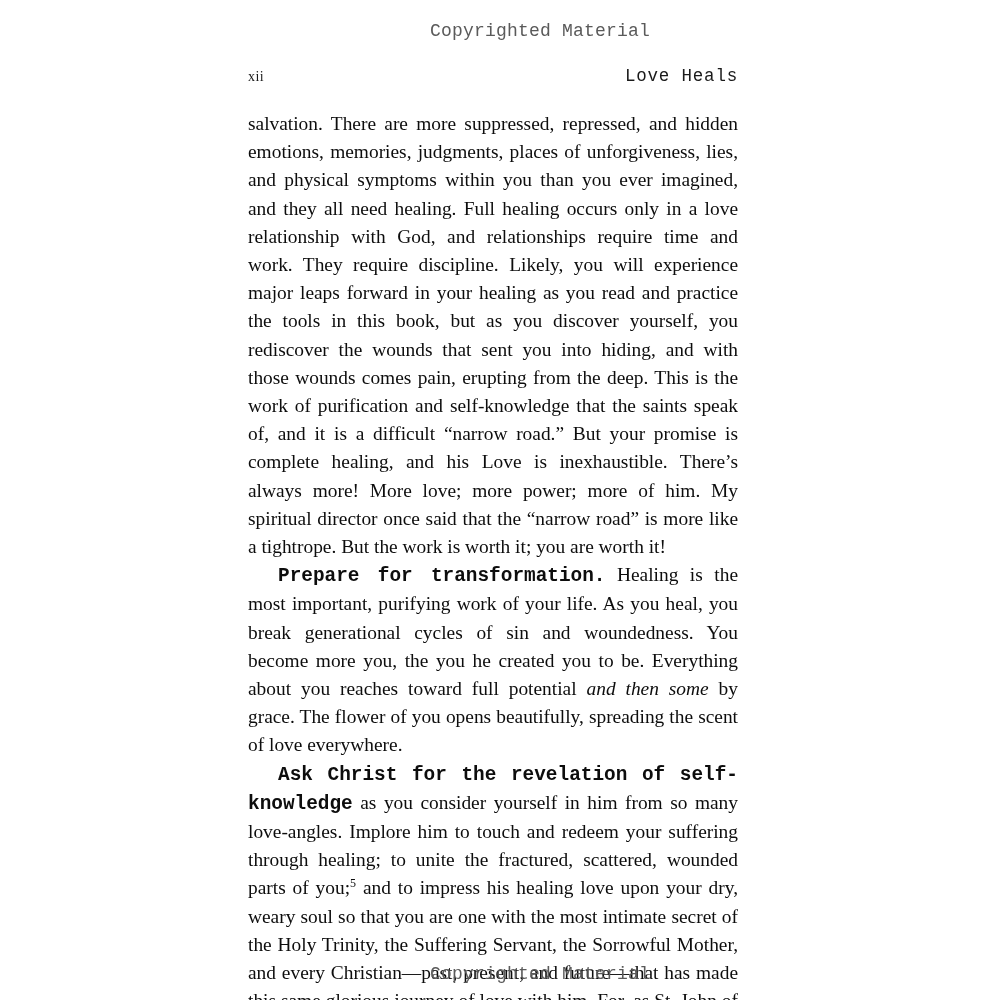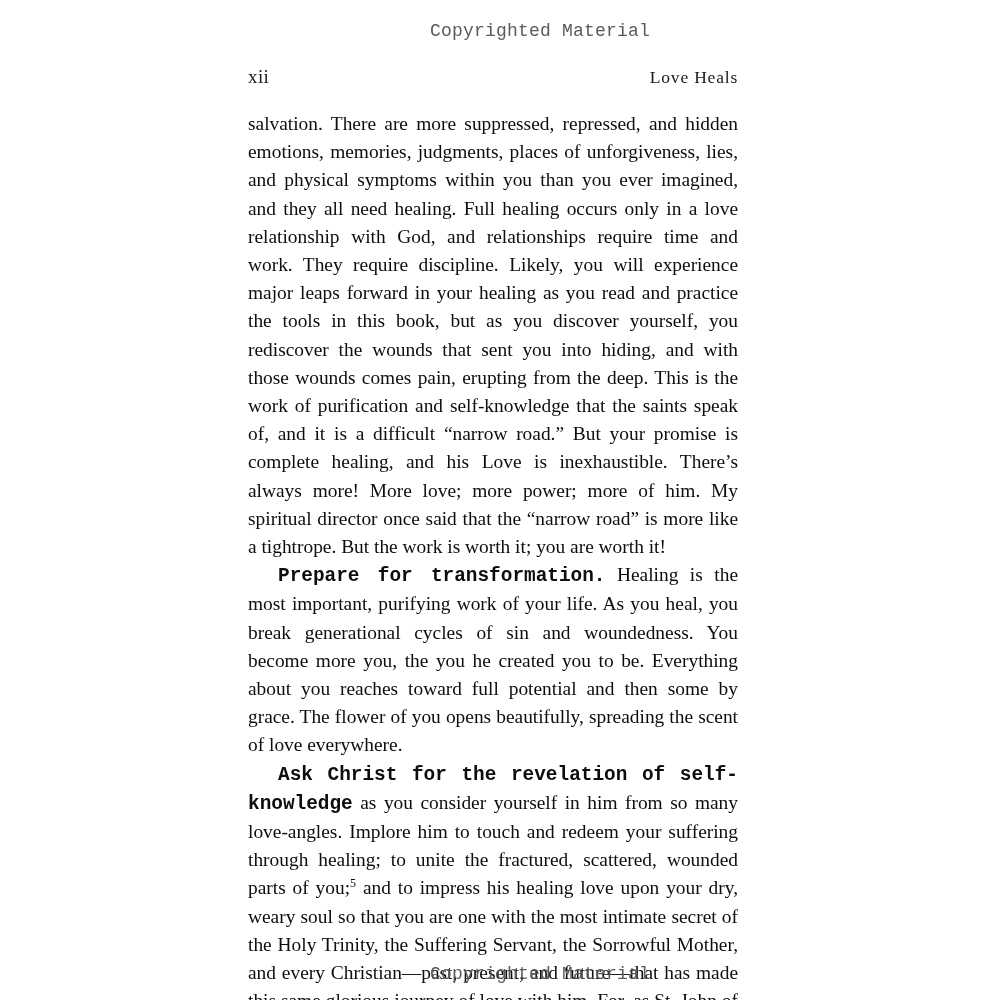--- a/index.html
+++ b/index.html
@@ -39,28 +39,29 @@
   .running-head {
     position: absolute;
     left: 248px;
     top: 66px;
     width: 490px;
     display: flex;
     align-items: baseline;
     justify-content: space-between;
   }
   .folio {
-    font-size: 19px;
+    font-size: 14px;
     color: #1a1a1a;
     letter-spacing: 0.4px;
   }
   .book-title {
     font-size: 17.5px;
     color: #1a1a1a;
     letter-spacing: 0.8px;
+    font-family: Liberation Mono, monospace;
   }
 
   .body-text {
     position: absolute;
     left: 248px;
     top: 110px;
     width: 490px;
     font-size: 19.4px;
     line-height: 28.2px;
     text-align: justify;
@@ -73,20 +74,21 @@
     text-indent: 0;
   }
   .body-text p.indented {
     text-indent: 30px;
   }
   .lead {
     font-weight: bold;
     font-family: Liberation Mono, monospace;
   }
   .ital {
+    font-style: italic;
   }
   sup {
     font-size: 0.62em;
     vertical-align: super;
     line-height: 0;
   }
 </style>
 </head>
 <body>
 

